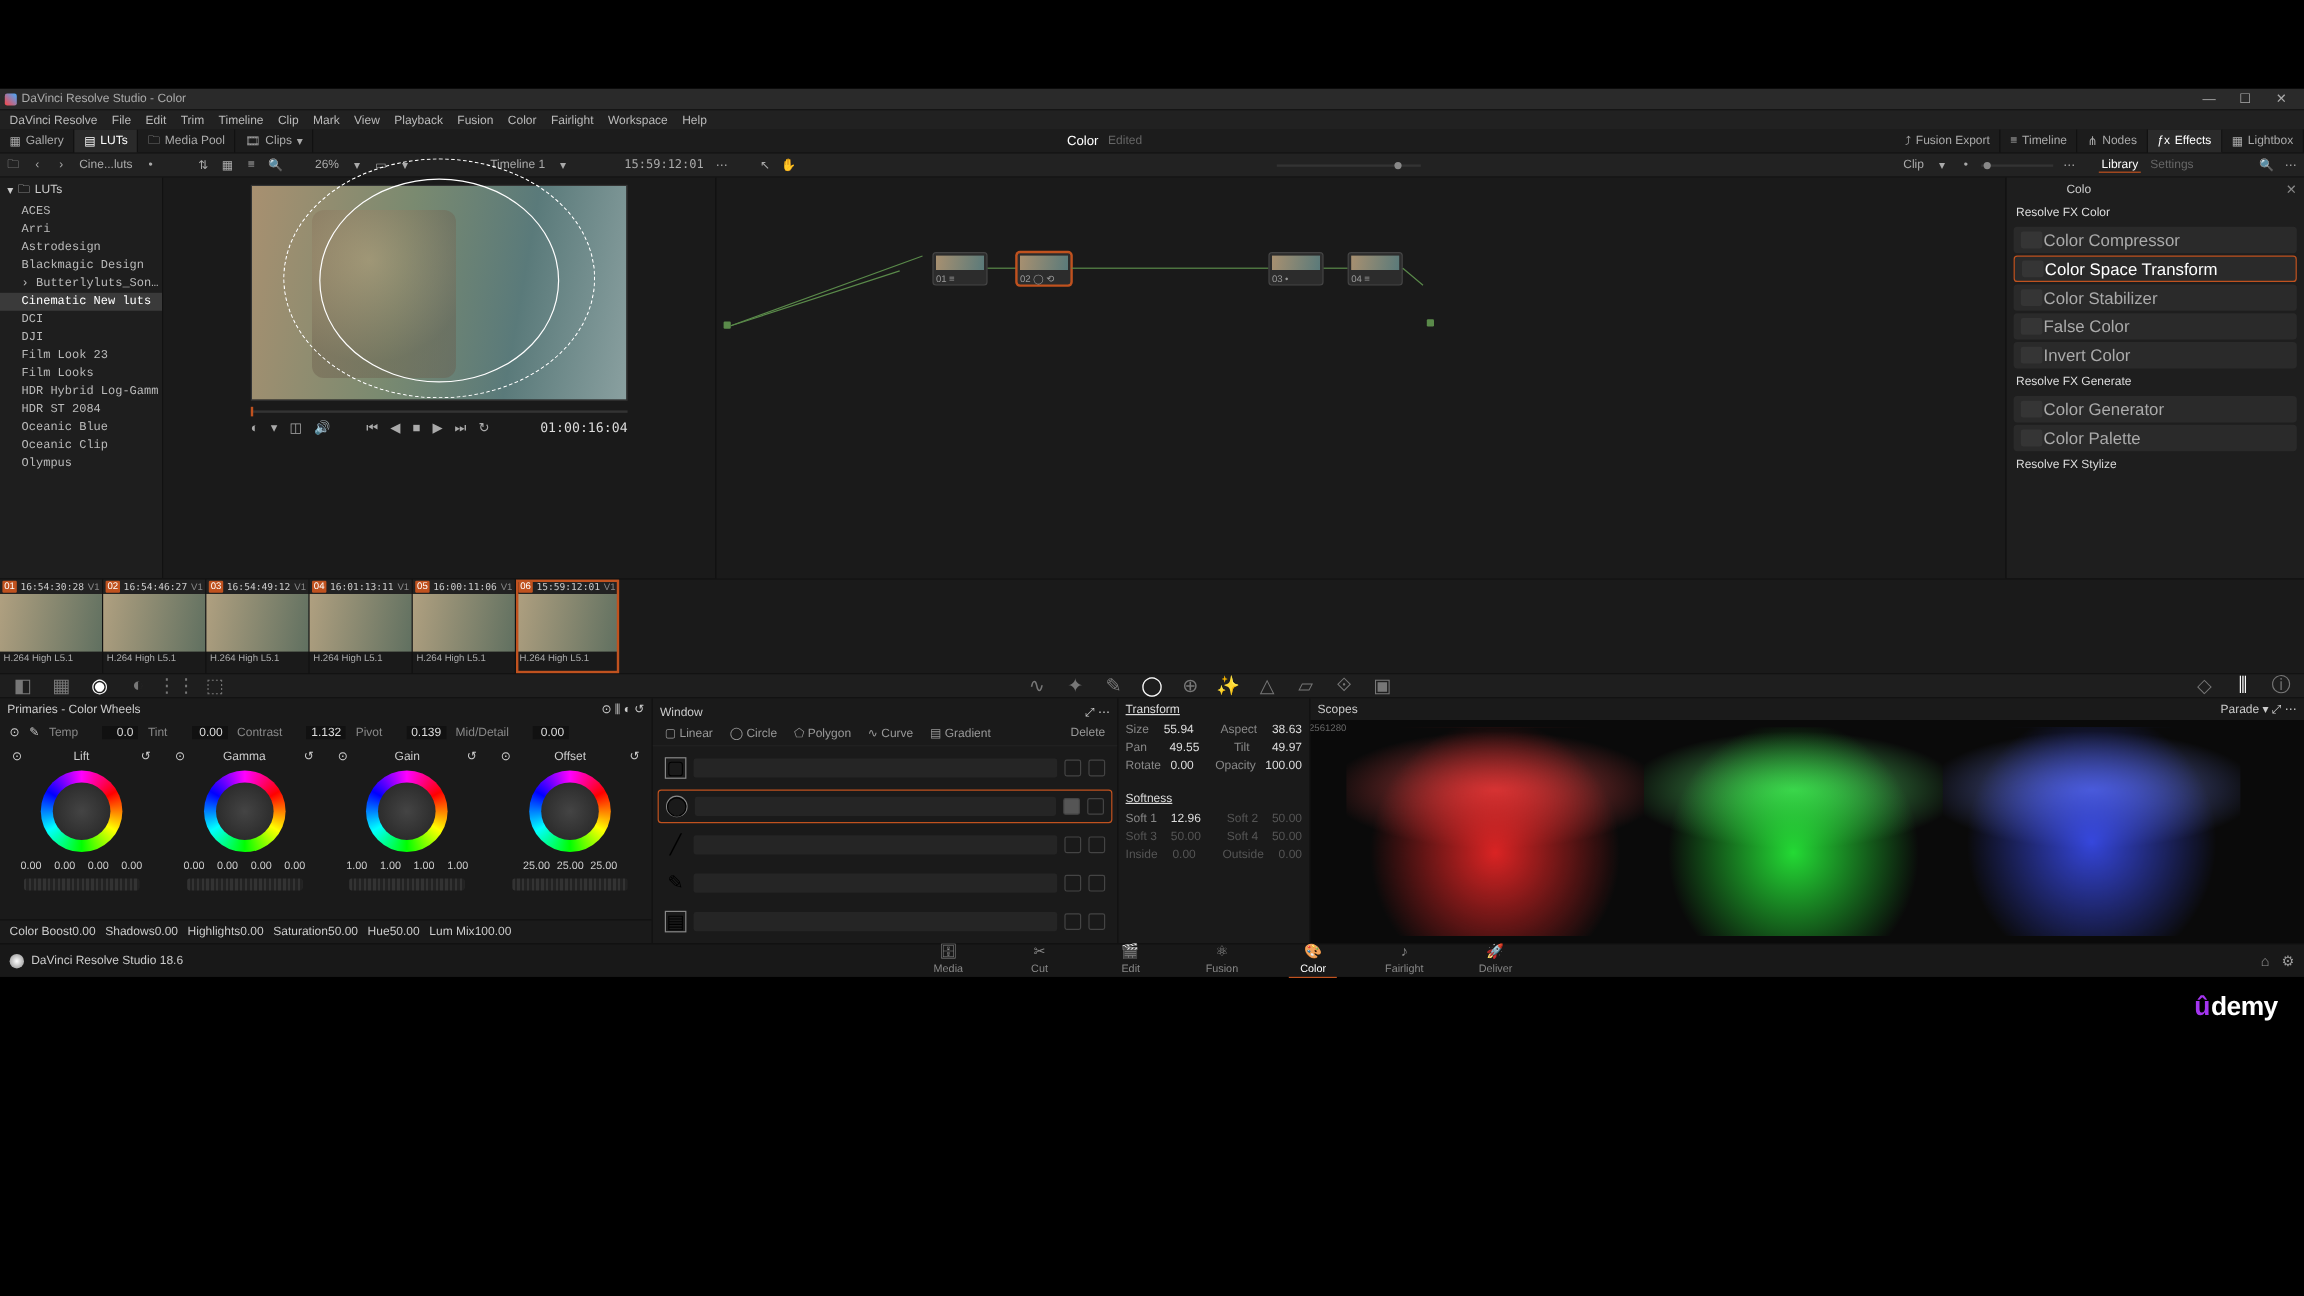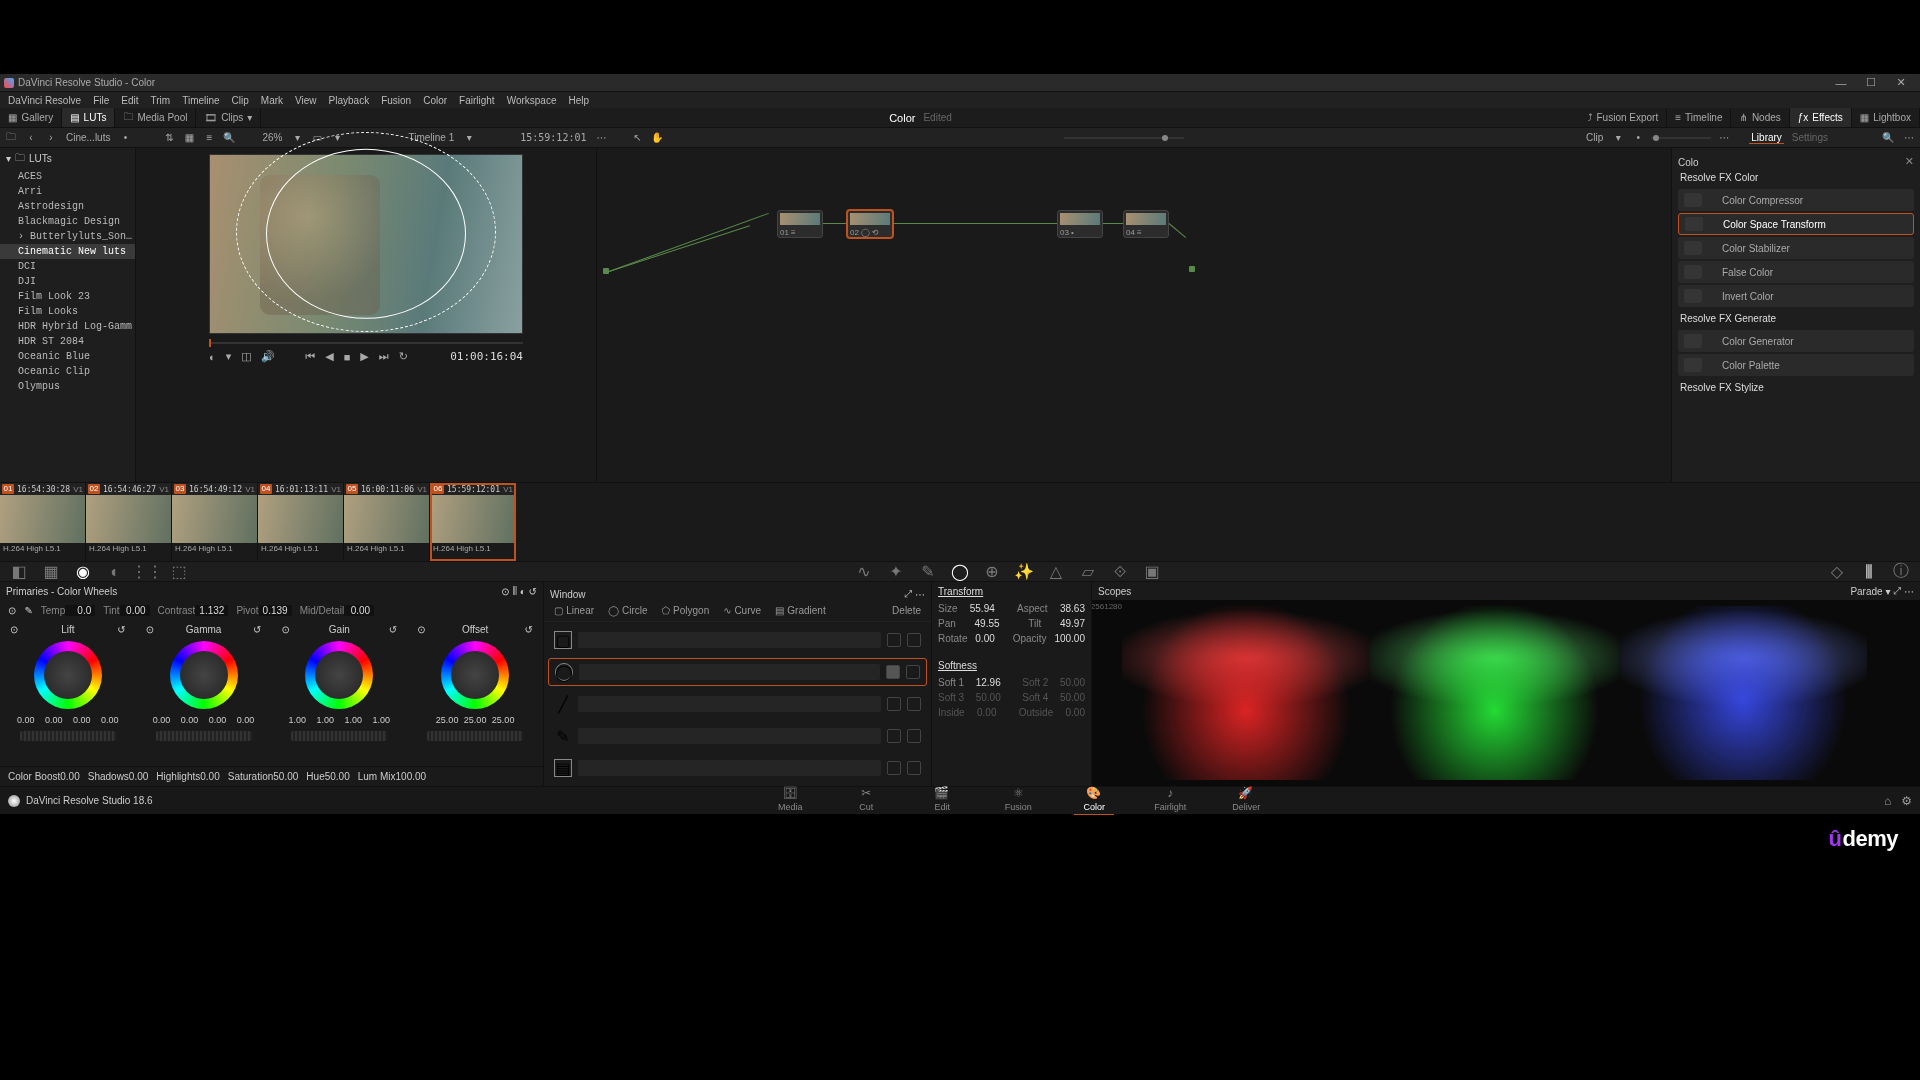--- a/index.html
+++ b/index.html
@@ -70,25 +70,25 @@
 .nodegraph { flex: 1; background: #1a1a1a; position: relative; border-left: 1px solid #111; border-right: 1px solid #111; }
 .ng-node { position: absolute; width: 46px; height: 28px; background: #2c2c2c; border: 1px solid #444; border-radius: 3px; }
 .ng-node.sel { border: 1px solid #c0521f; box-shadow: 0 0 0 1px #c0521f; }
 .ng-node .thumb { position: absolute; top: 2px; left: 2px; right: 2px; bottom: 12px; background: linear-gradient(100deg,#a89070,#5a7a7a); }
 .ng-node .lbl-row { position: absolute; bottom: 0; left: 2px; right: 2px; height: 10px; color: #999; font-size: 8px; display: flex; align-items: center; gap: 2px; }
 .ng-edge { position: absolute; height: 1px; background: #5a8a4a; }
 .ng-port { position: absolute; width: 6px; height: 6px; background: #5a8a4a; border-radius: 1px; }
 
 
 .library { width: 248px; background: #1e1e1e; display: flex; flex-direction: column; }
-.lib-search { height: 20px; display: flex; align-items: flex-end; padding: 0 6px; }
+.lib-search { height: 20px; display: flex; align-items: center; padding: 0 6px; margin-left: 44px; }
 .lib-search input { flex: 1; background: transparent; border: none; color: #ccc; font-size: 10px; outline: none; }
 .lib-search .clr { color: #888; font-size: 11px; cursor: pointer; }
 .lib-cat { color: #ddd; font-size: 10px; padding: 4px 8px; font-weight: 500; }
-.lib-item { height: 22px; margin: 2px 6px; background: #2a2a2a; border-radius: 3px; display: flex; align-items: center; padding: 0 6px; gap: 20px; color: #aaa; font-size: 10px; cursor: pointer; }
+.lib-item { height: 22px; margin: 2px 6px; background: #2a2a2a; border-radius: 3px; display: flex; align-items: center; padding: 0 6px; gap: 1px; color: #aaa; font-size: 14px; cursor: pointer; }
 .lib-item.sel { border: 1px solid #c0521f; color: #fff; }
 .lib-item .ico { width: 18px; height: 14px; background: #353535; border-radius: 2px; }
 
 
 .clipstrip { height: 80px; background: #1a1a1a; display: flex; border-top: 1px solid #111; border-bottom: 1px solid #111; }
 .clip { width: 86px; height: 78px; border-right: 1px solid #111; position: relative; cursor: pointer; }
 .clip.sel { outline: 2px solid #c0521f; outline-offset: -2px; z-index: 1; }
 .clip .meta { height: 12px; display: flex; align-items: center; gap: 3px; padding: 0 2px; background: #222; }
 .clip .meta .n { background: #c0521f; color: #fff; font-size: 8px; width: 12px; height: 10px; text-align: center; line-height: 10px; border-radius: 1px; }
 .clip .meta .tc { color: #ccc; font-size: 8px; font-family: monospace; }
@@ -103,21 +103,21 @@
 .midpal .sp { flex: 1; }
 
 
 .bottomrow { flex: 0 0 200px; display: flex; background: #1a1a1a; }
 
 
 .wheels { width: 544px; border-right: 1px solid #111; display: flex; flex-direction: column; }
 .wheels .hdr { height: 18px; display: flex; align-items: center; padding: 0 6px; color: #ccc; font-size: 10px; }
 .wheels .hdr .sp { flex: 1; }
 .globals { height: 20px; display: flex; align-items: center; gap: 8px; padding: 0 8px; color: #ccc; font-size: 10px; }
-.globals .gi { display: flex; align-items: center; gap: 0; }
+.globals .gi { display: flex; align-items: center; gap: 20px; }
 .globals .gi .lbl { color: #888; }
 .globals .gi .val { color: #ddd; background: #111; padding: 0 4px; min-width: 30px; text-align: right; }
 .wheelrow { flex: 1; display: flex; }
 .wheelcell { flex: 1; display: flex; flex-direction: column; align-items: center; padding-top: 4px; }
 .wheelcell .wlbl { display: flex; align-items: center; gap: 6px; color: #ccc; font-size: 10px; width: 100%; padding: 0 10px; }
 .wheelcell .wlbl .sp { flex: 1; }
 .wheelcell .wheel { width: 68px; height: 68px; border-radius: 50%; background: conic-gradient(#f0f,#f00,#ff0,#0f0,#0ff,#00f,#f0f); position: relative; margin: 6px 0; }
 .wheelcell .wheel::after { content:""; position: absolute; inset: 10px; border-radius: 50%; background: radial-gradient(#444,#222); }
 .wheelcell .vals { display: flex; gap: 4px; font-size: 9px; color: #ccc; }
 .wheelcell .vals span { min-width: 24px; text-align: center; }

